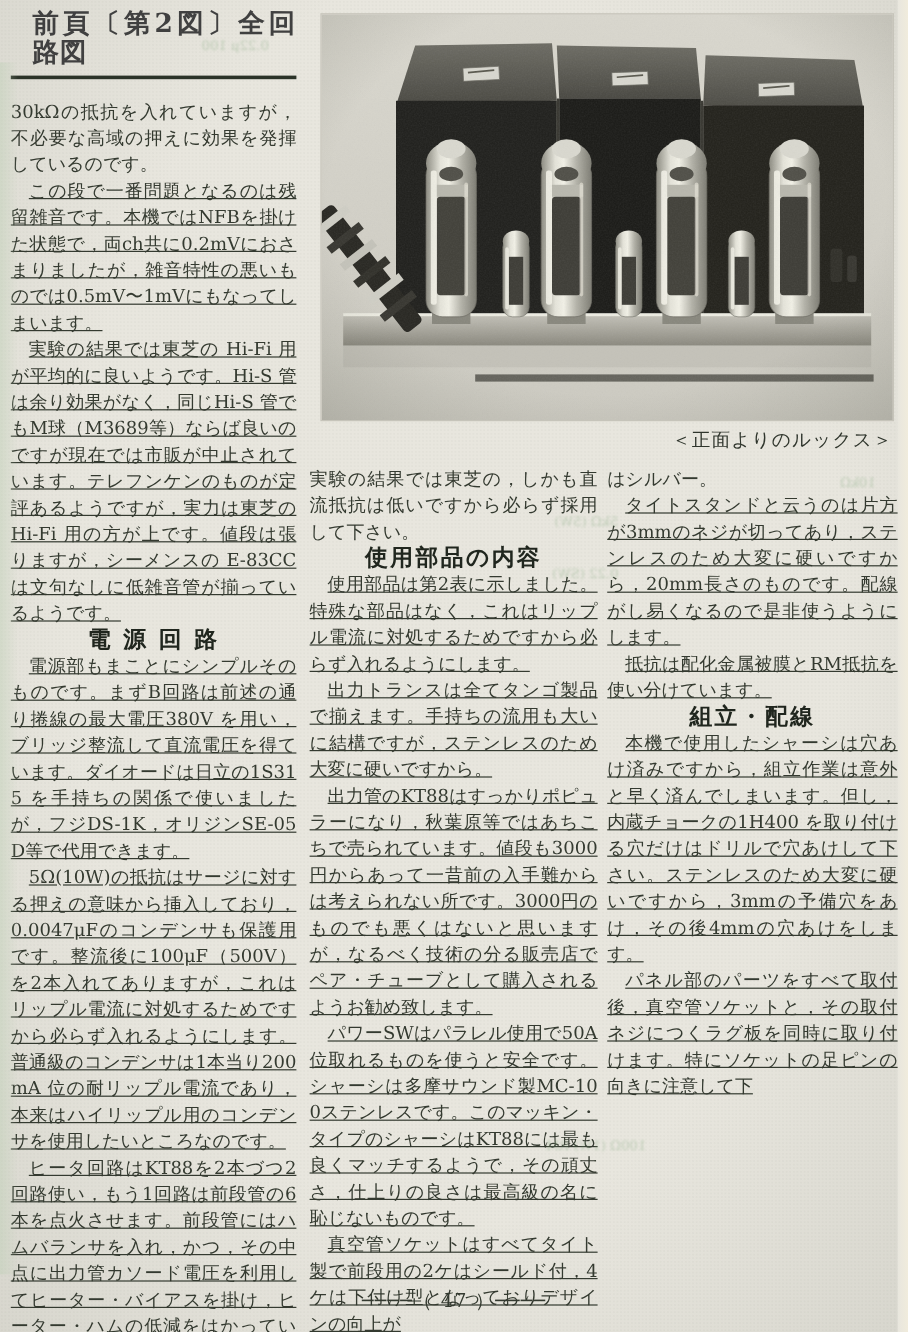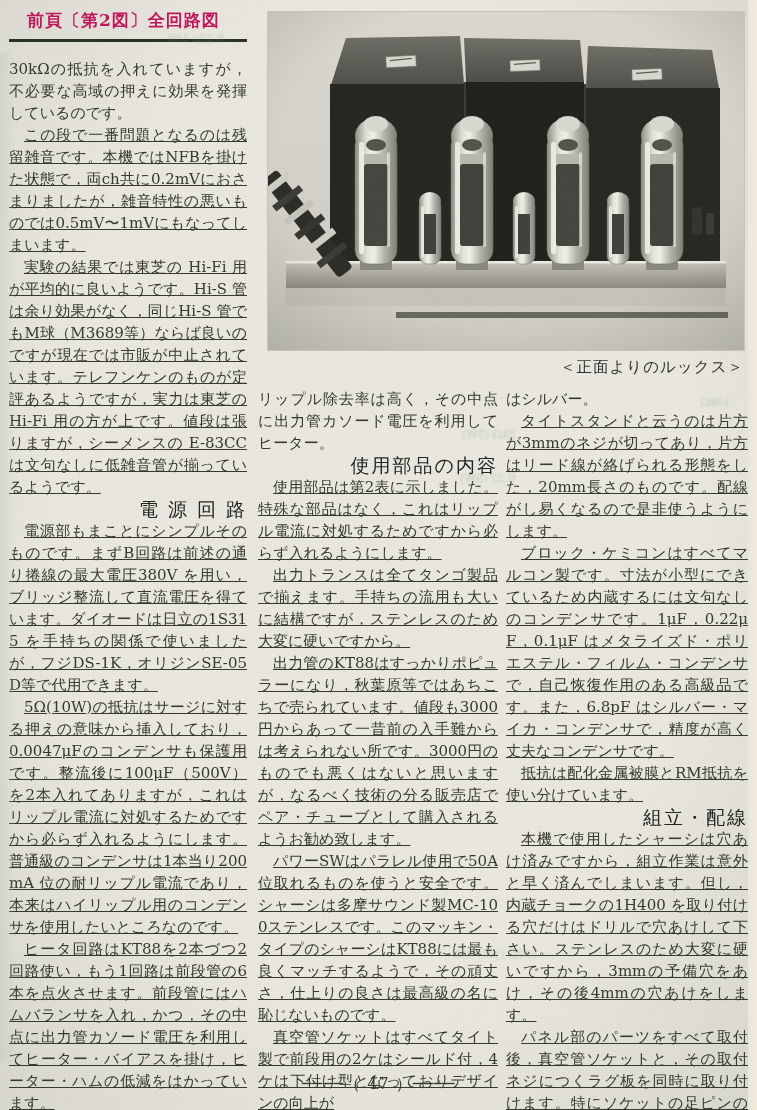--- a/index.html
+++ b/index.html
@@ -12,27 +12,27 @@
     color:#343a30;
   }
   .page-vignette{position:absolute;inset:0;pointer-events:none;
     background:radial-gradient(ellipse at 50% 45%, rgba(0,0,0,0) 60%, rgba(70,75,60,0.10) 100%);}
   .right-edge{position:absolute;right:0;top:0;width:9px;height:1110px;
     background:linear-gradient(to right,#e8e6de,#f1ecdc);}
   
   .col{position:absolute;font-size:15px;line-height:22px;text-align:justify;word-break:break-all;}
   .col p{margin:0;}
   .indent{text-indent:1em;text-decoration:underline;}
-  .col-heading{text-align:right;font-weight:normal;font-size:19px;letter-spacing:2px;
+  .col-heading{text-align:center;font-weight:bold;font-size:19px;letter-spacing:2px;
     color:#20261e;margin:12px 0 10px;text-indent:0;}
   #col-left{left:9px;top:8px;width:238px;}
   #col-mid{left:258px;top:388px;width:240px;}
   #col-right{left:506px;top:388px;width:242px;}
   
-  .hdr-title{font-weight:bold;font-size:17px;letter-spacing:1px;color:#be185d;
+  .hdr-title{font-weight:bold;font-size:22px;letter-spacing:1px;color:#404040;
     padding-left:18px;line-height:24px;}
   .hdr-rule{height:3px;background:#2b3328;margin-top:7px;margin-bottom:16px;}
   
   #photo{position:absolute;left:268px;top:12px;width:476px;height:338px;
     outline:1px solid #c6c4ba;background:#d5d3ca;}
   #photo svg{display:block;width:100%;height:100%;}
   #caption{position:absolute;left:268px;top:357px;width:476px;text-align:right;
     font-size:15.5px;letter-spacing:1px;color:#2f352c;}
   
   #footer{position:absolute;left:0;top:1074px;width:757px;text-align:center;
@@ -213,33 +213,32 @@
       <rect x="22" y="246" width="34" height="7" fill="#3a3933"></rect>
     </g>
 
     <rect x="0" y="0" width="476" height="338" fill="#9a9a8e" filter="url(#noise)" opacity="0.20"></rect>
     <rect x="0" y="0" width="476" height="338" fill="url(#gVig)"></rect>
   </svg>
 </div>
 <div id="caption">＜正面よりのルックス＞</div>
 
 <div class="col" id="col-mid">
-  <p>リップル除去率は高く，その中点に出力管カソード電圧を利用してヒーター。</p>
+  <p>実験の結果では東芝の，しかも直流抵抗は低いですから必らず採用して下さい。</p>
   <p class="col-heading">使用部品の内容</p>
   <p class="indent">使用部品は第2表に示しました。特殊な部品はなく，これはリップル電流に対処するためですから必らず入れるようにします。</p>
   <p class="indent">出力トランスは全てタンゴ製品で揃えます。手持ちの流用も大いに結構ですが，ステンレスのため大変に硬いですから。</p>
   <p class="indent">出力管のKT88はすっかりポピュラーになり，秋葉原等ではあちこちで売られています。値段も3000円からあって一昔前の入手難からは考えられない所です。3000円のものでも悪くはないと思いますが，なるべく技術の分る販売店でペア・チューブとして購入されるようお勧め致します。</p>
   <p class="indent">パワーSWはパラレル使用で50A位取れるものを使うと安全です。シャーシは多摩サウンド製MC-100ステンレスです。このマッキン・タイプのシャーシはKT88には最も良くマッチするようで，その頑丈さ，仕上りの良さは最高級の名に恥じないものです。</p>
   <p class="indent">真空管ソケットはすべてタイト製で前段用の2ケはシールド付，4ケは下付け型となっておりデザインの向上が</p>
 </div>
 
 <div class="col" id="col-right">
   <p>はシルバー。</p>
-  <p class="indent">タイトスタンドと云うのは片方が3mmのネジが切ってあり，片方はリード線が絡げられる形態をした，20mm長さのものです。配線がし易くなるので是非使うようにします。</p>
-  <p class="indent">ブロック・ケミコンはすべてマルコン製です。寸法が小型にできているため内蔵するには文句なしのコンデンサです。1μF，0.22μF，0.1μF はメタライズド・ポリエステル・フィルム・コンデンサで，自己恢復作用のある高級品です。また，6.8pF はシルバー・マイカ・コンデンサで，精度が高く丈夫なコンデンサです。</p>
+  <p class="indent">タイトスタンドと云うのは片方が3mmのネジが切ってあり，ステンレスのため大変に硬いですから，20mm長さのものです。配線がし易くなるので是非使うようにします。</p>
   <p class="indent">抵抗は配化金属被膜とRM抵抗を使い分けています。</p>
   <p class="col-heading">組立・配線</p>
   <p class="indent">本機で使用したシャーシは穴あけ済みですから，組立作業は意外と早く済んでしまいます。但し，内蔵チョークの1H400 を取り付ける穴だけはドリルで穴あけして下さい。ステンレスのため大変に硬いですから，3mmの予備穴をあけ，その後4mmの穴あけをします。</p>
   <p class="indent">パネル部のパーツをすべて取付後，真空管ソケットと，その取付ネジにつくラグ板を同時に取り付けます。特にソケットの足ピンの向きに注意して下</p>
 </div>
 
 <div id="footer">────（ 47 ）────</div>
 
 <span class="bleed" style="left:168px;top:32px;">0.22μ 100</span>
 <span class="bleed" style="left:462px;top:428px;">5kΩ (5W)</span>

